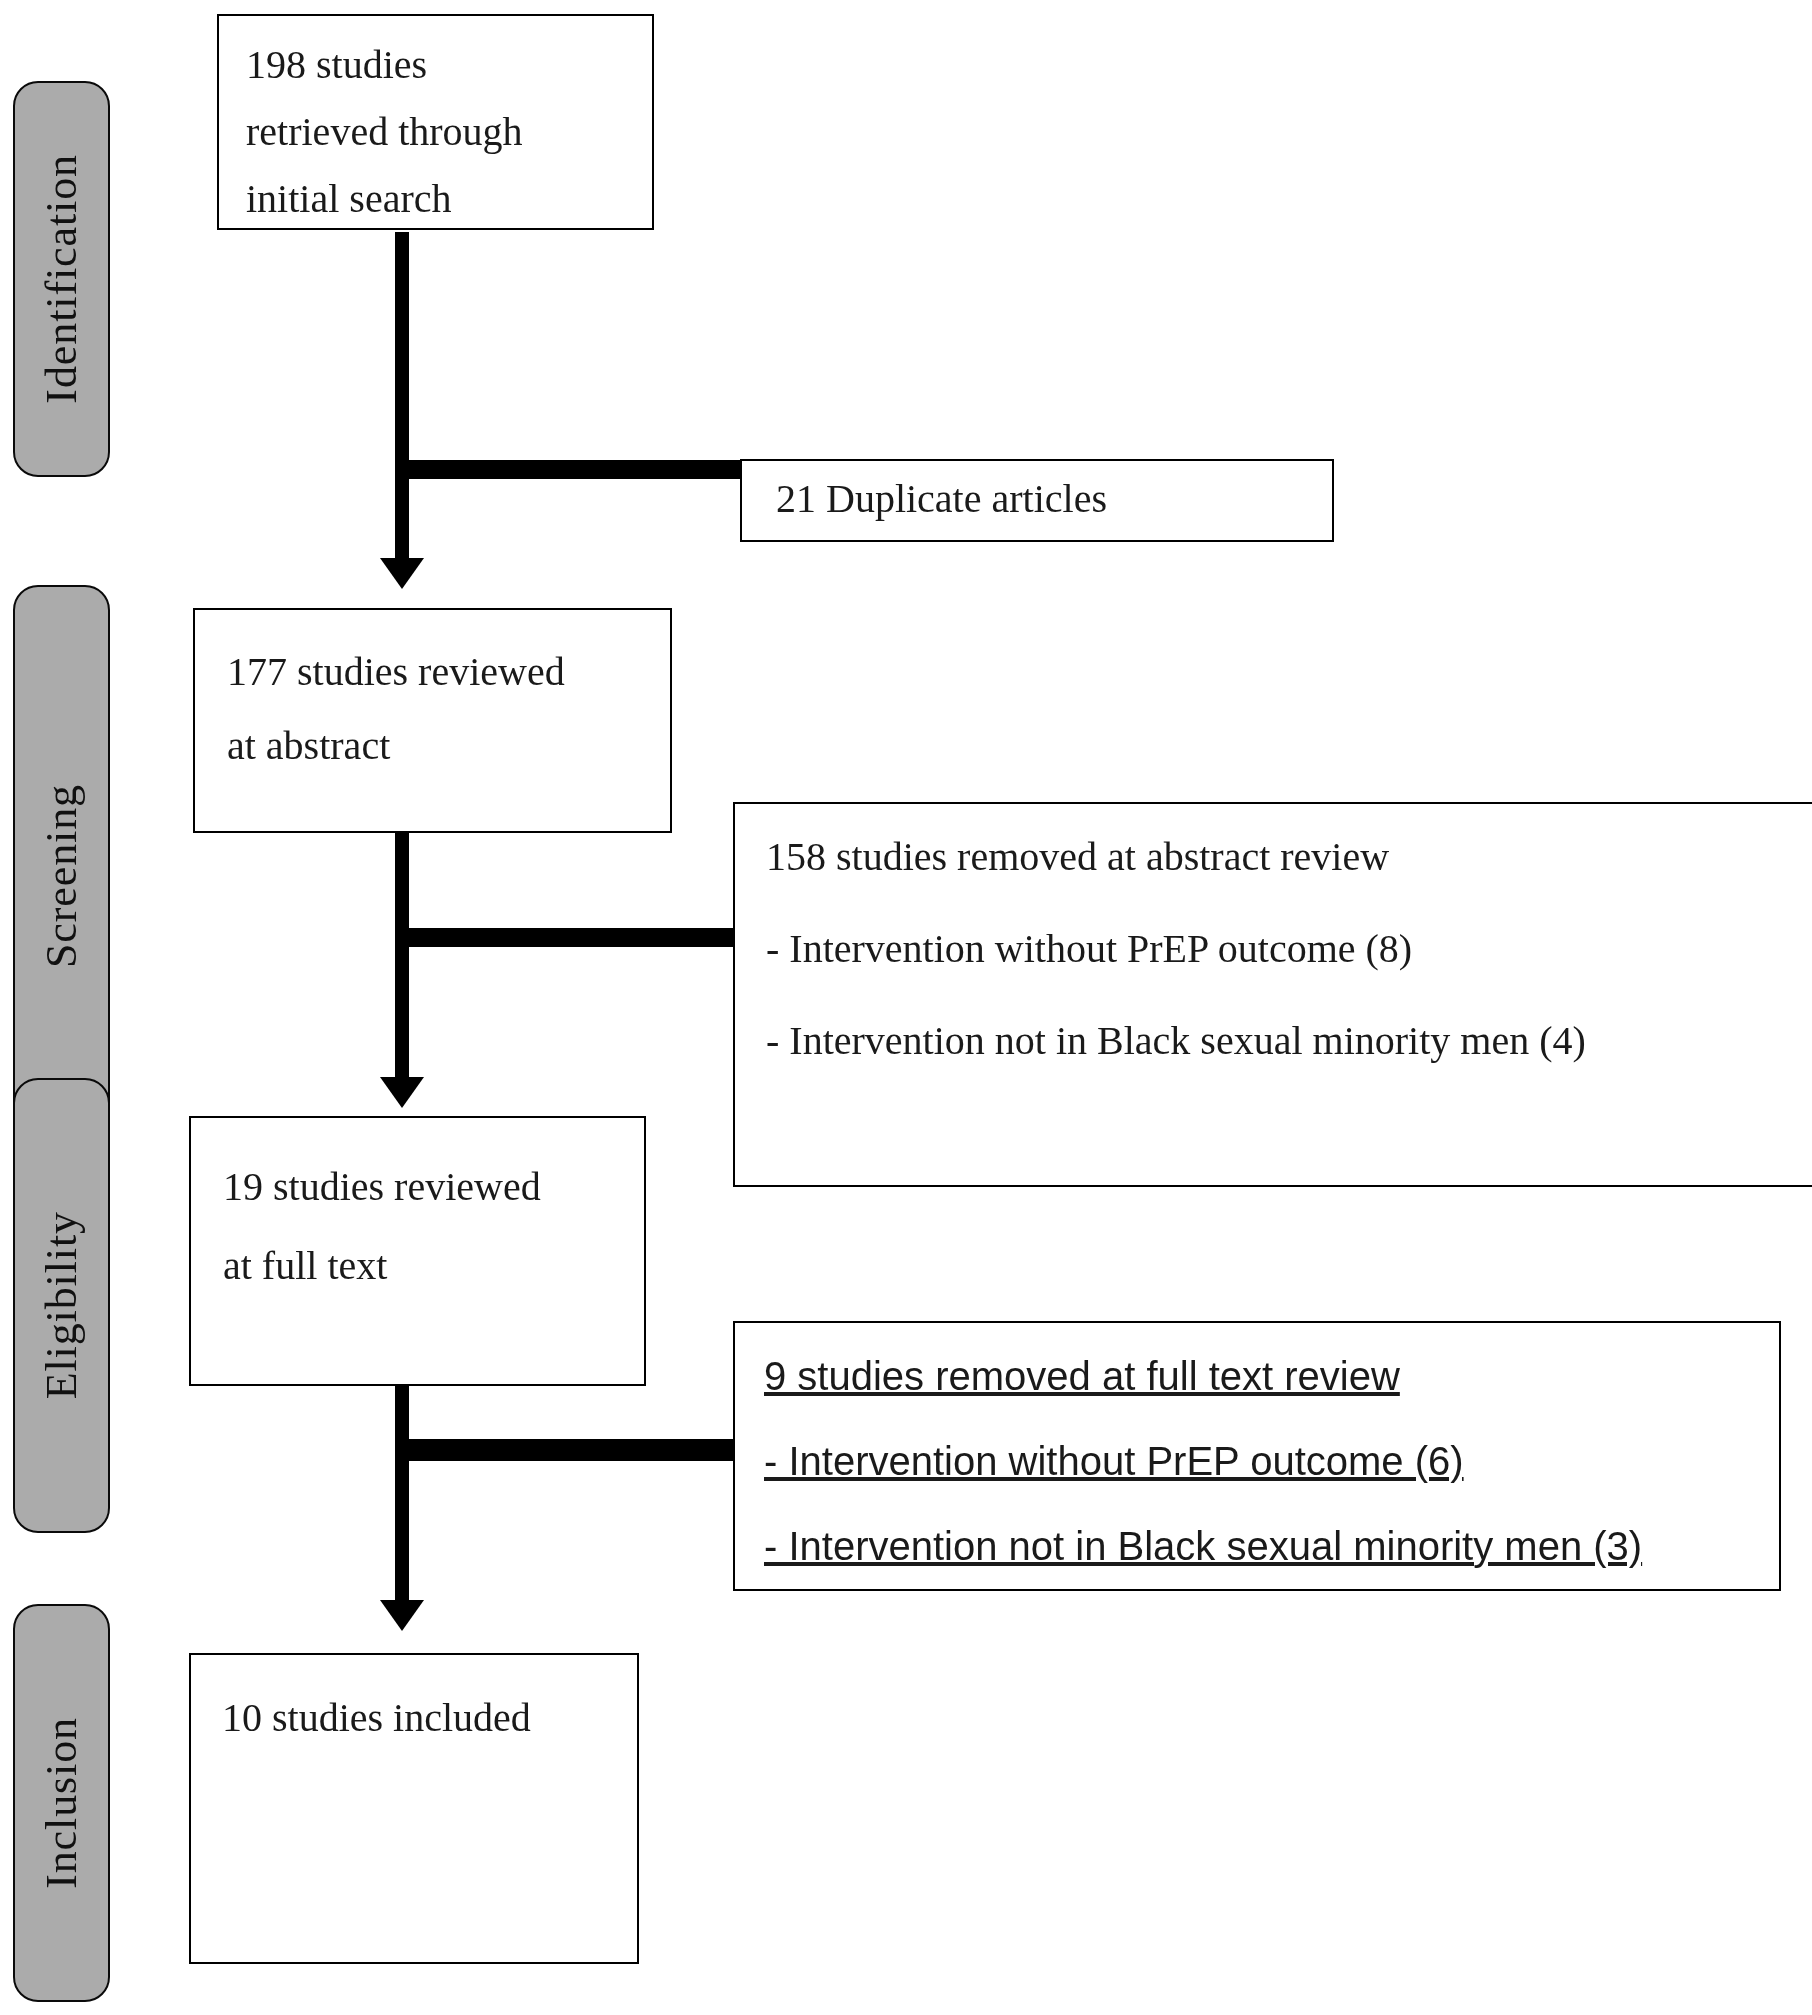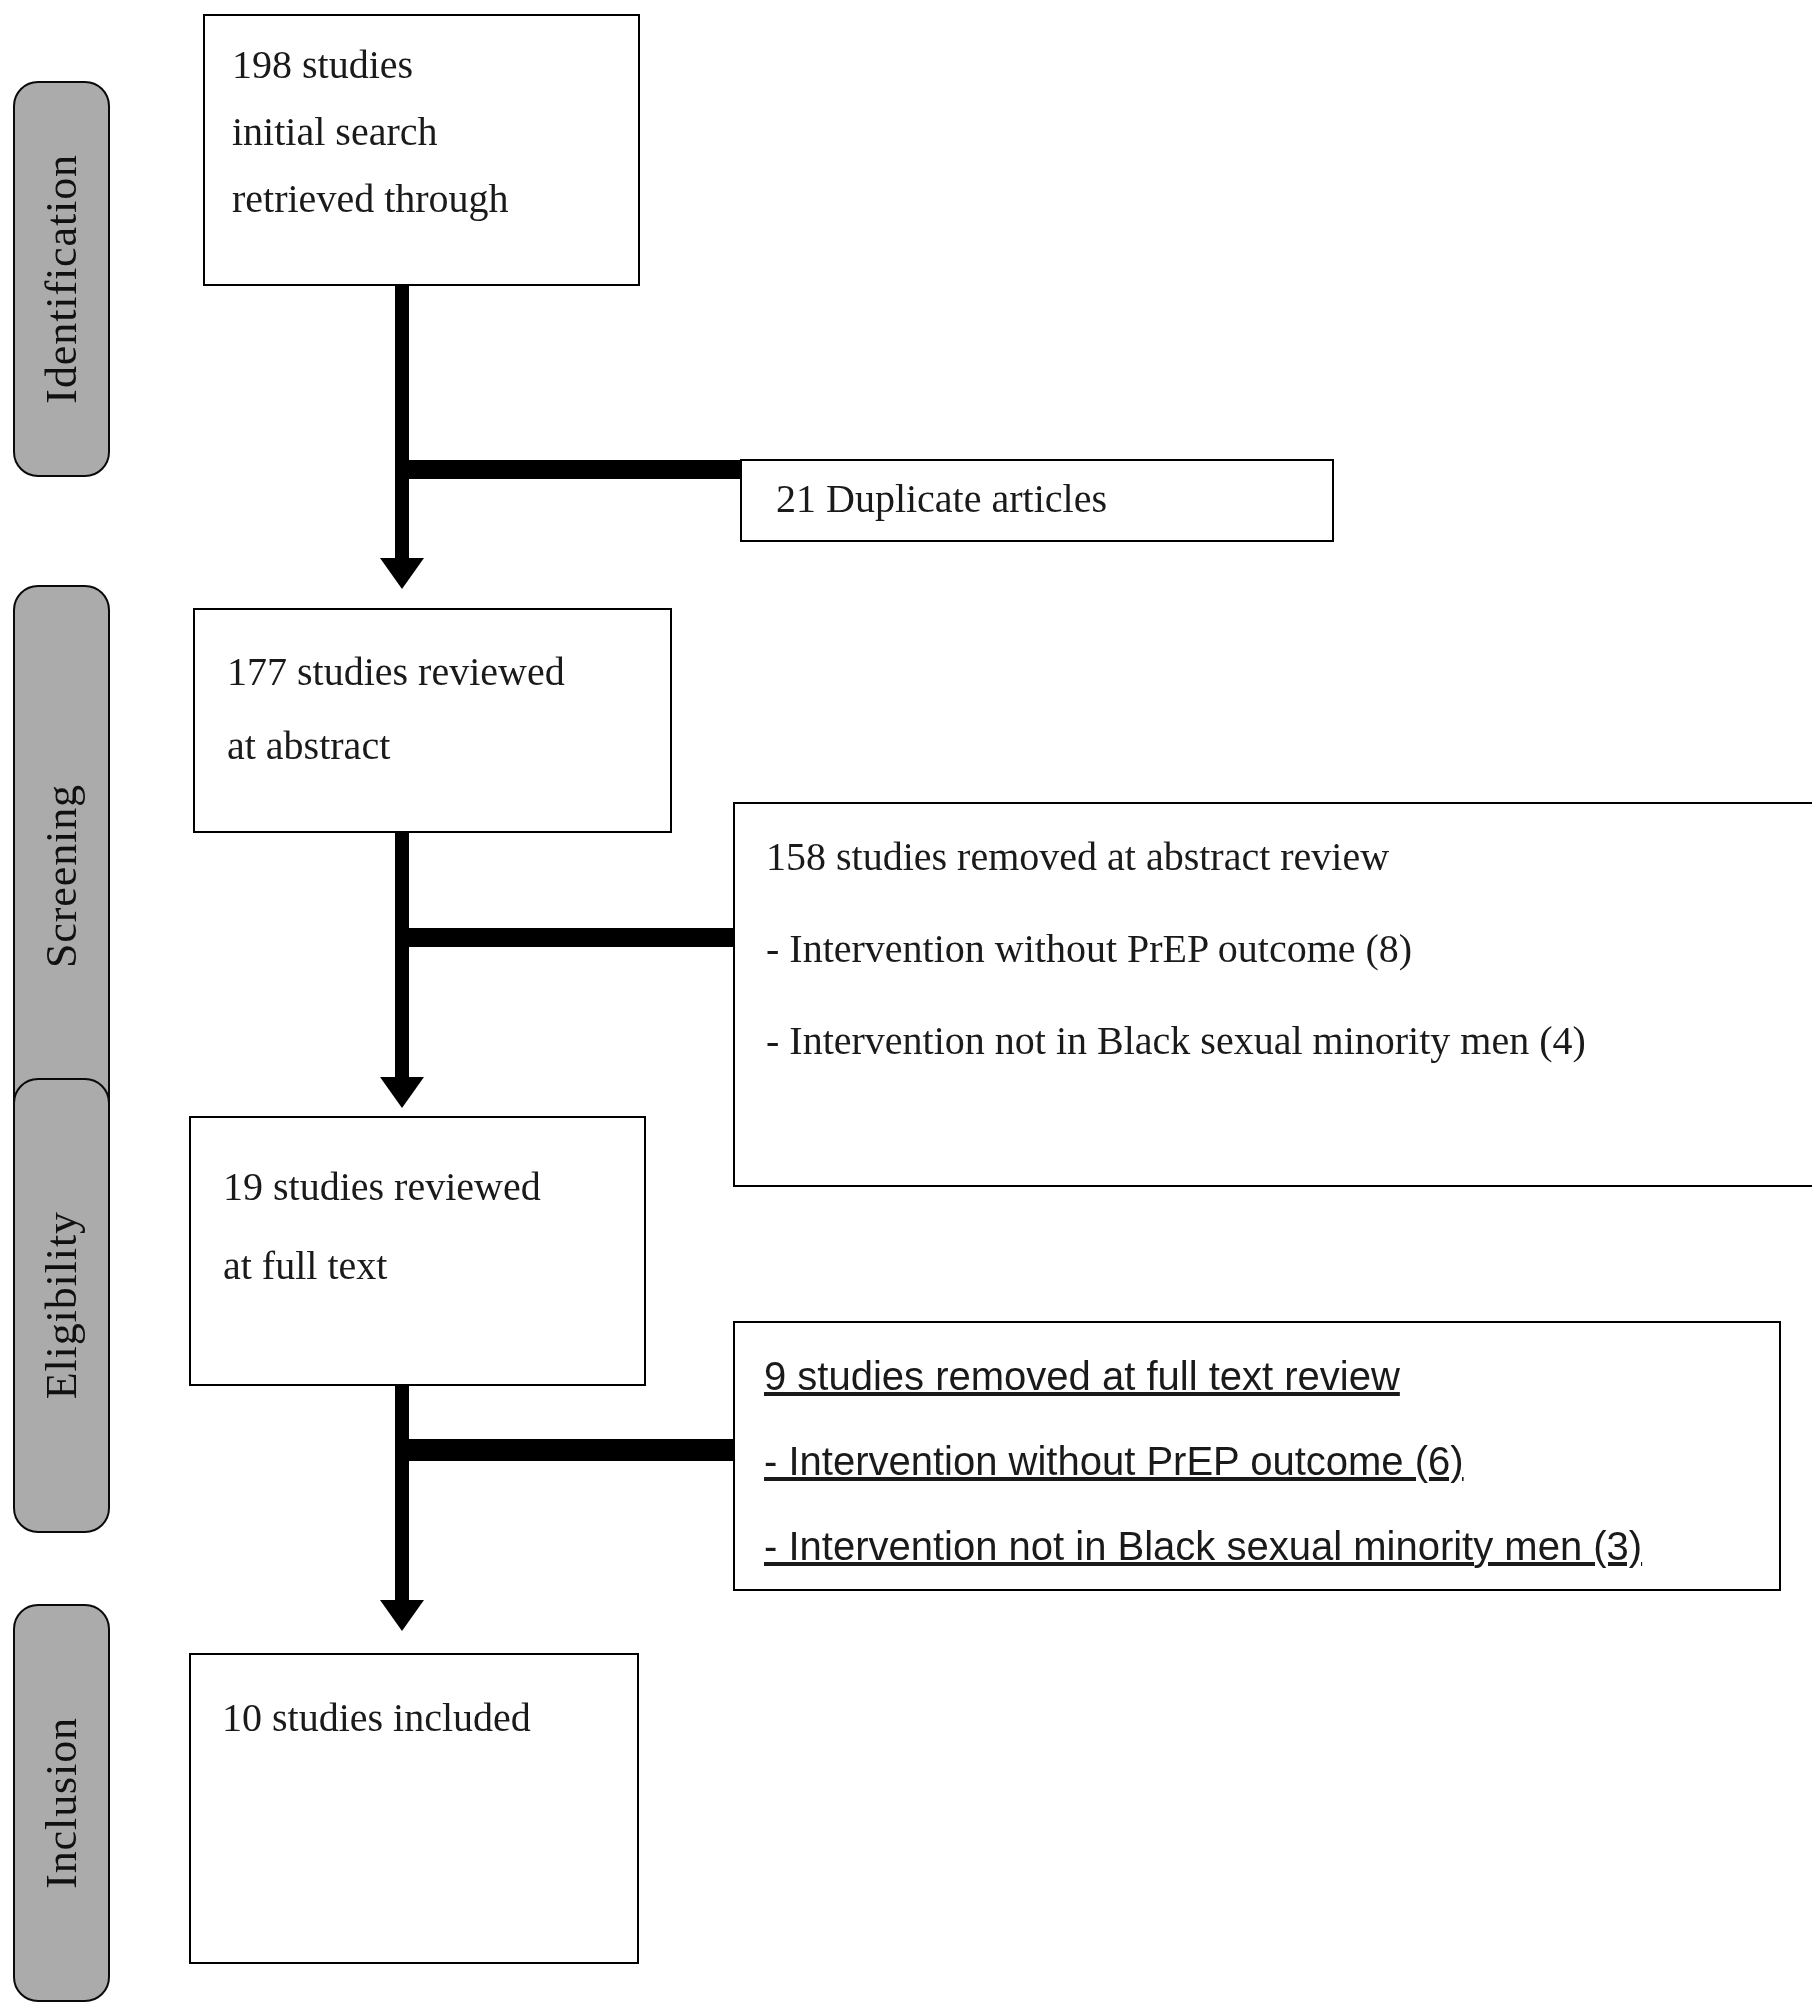--- a/index.html
+++ b/index.html
@@ -93,24 +93,24 @@
   <div class="vline" style="left:395px;top:831px;width:14.4px;height:248px;"></div>
   <div class="arrowhead" style="left:380px;top:1077px;"></div>
 
   <div class="hline" style="left:402px;top:928px;width:335px;height:19px;"></div>
 
   <div class="vline" style="left:395px;top:1386px;width:14.4px;height:216px;"></div>
   <div class="arrowhead" style="left:380px;top:1600px;"></div>
 
   <div class="hline" style="left:402px;top:1439px;width:335px;height:21.6px;"></div>
 
-  <div class="box serif-box" style="left:203px;top:14.4px;width:437px;height:272px;padding:14.4px 0 0 27px;">
+  <div class="box serif-box" style="left:217px;top:14.4px;width:437px;height:216px;padding:14.4px 0 0 27px;">
     <div class="line" style="line-height:67px;">198 studies</div>
+    <div class="line" style="line-height:67px;">retrieved through</div>
     <div class="line" style="line-height:67px;">initial search</div>
-    <div class="line" style="line-height:67px;">retrieved through</div>
   </div>
 
   <div class="box serif-box" style="left:740px;top:459px;width:594px;height:83px;padding:12.6px 0 0 34px;">
     <div class="line" style="line-height:50px;">21 Duplicate articles</div>
   </div>
 
   <div class="box serif-box" style="left:193px;top:608px;width:479px;height:225px;padding:25px 12px 0 32px;">
     <div class="line" style="line-height:74px;">177 studies reviewed</div>
     <div class="line" style="line-height:74px;">at abstract</div>
   </div>

